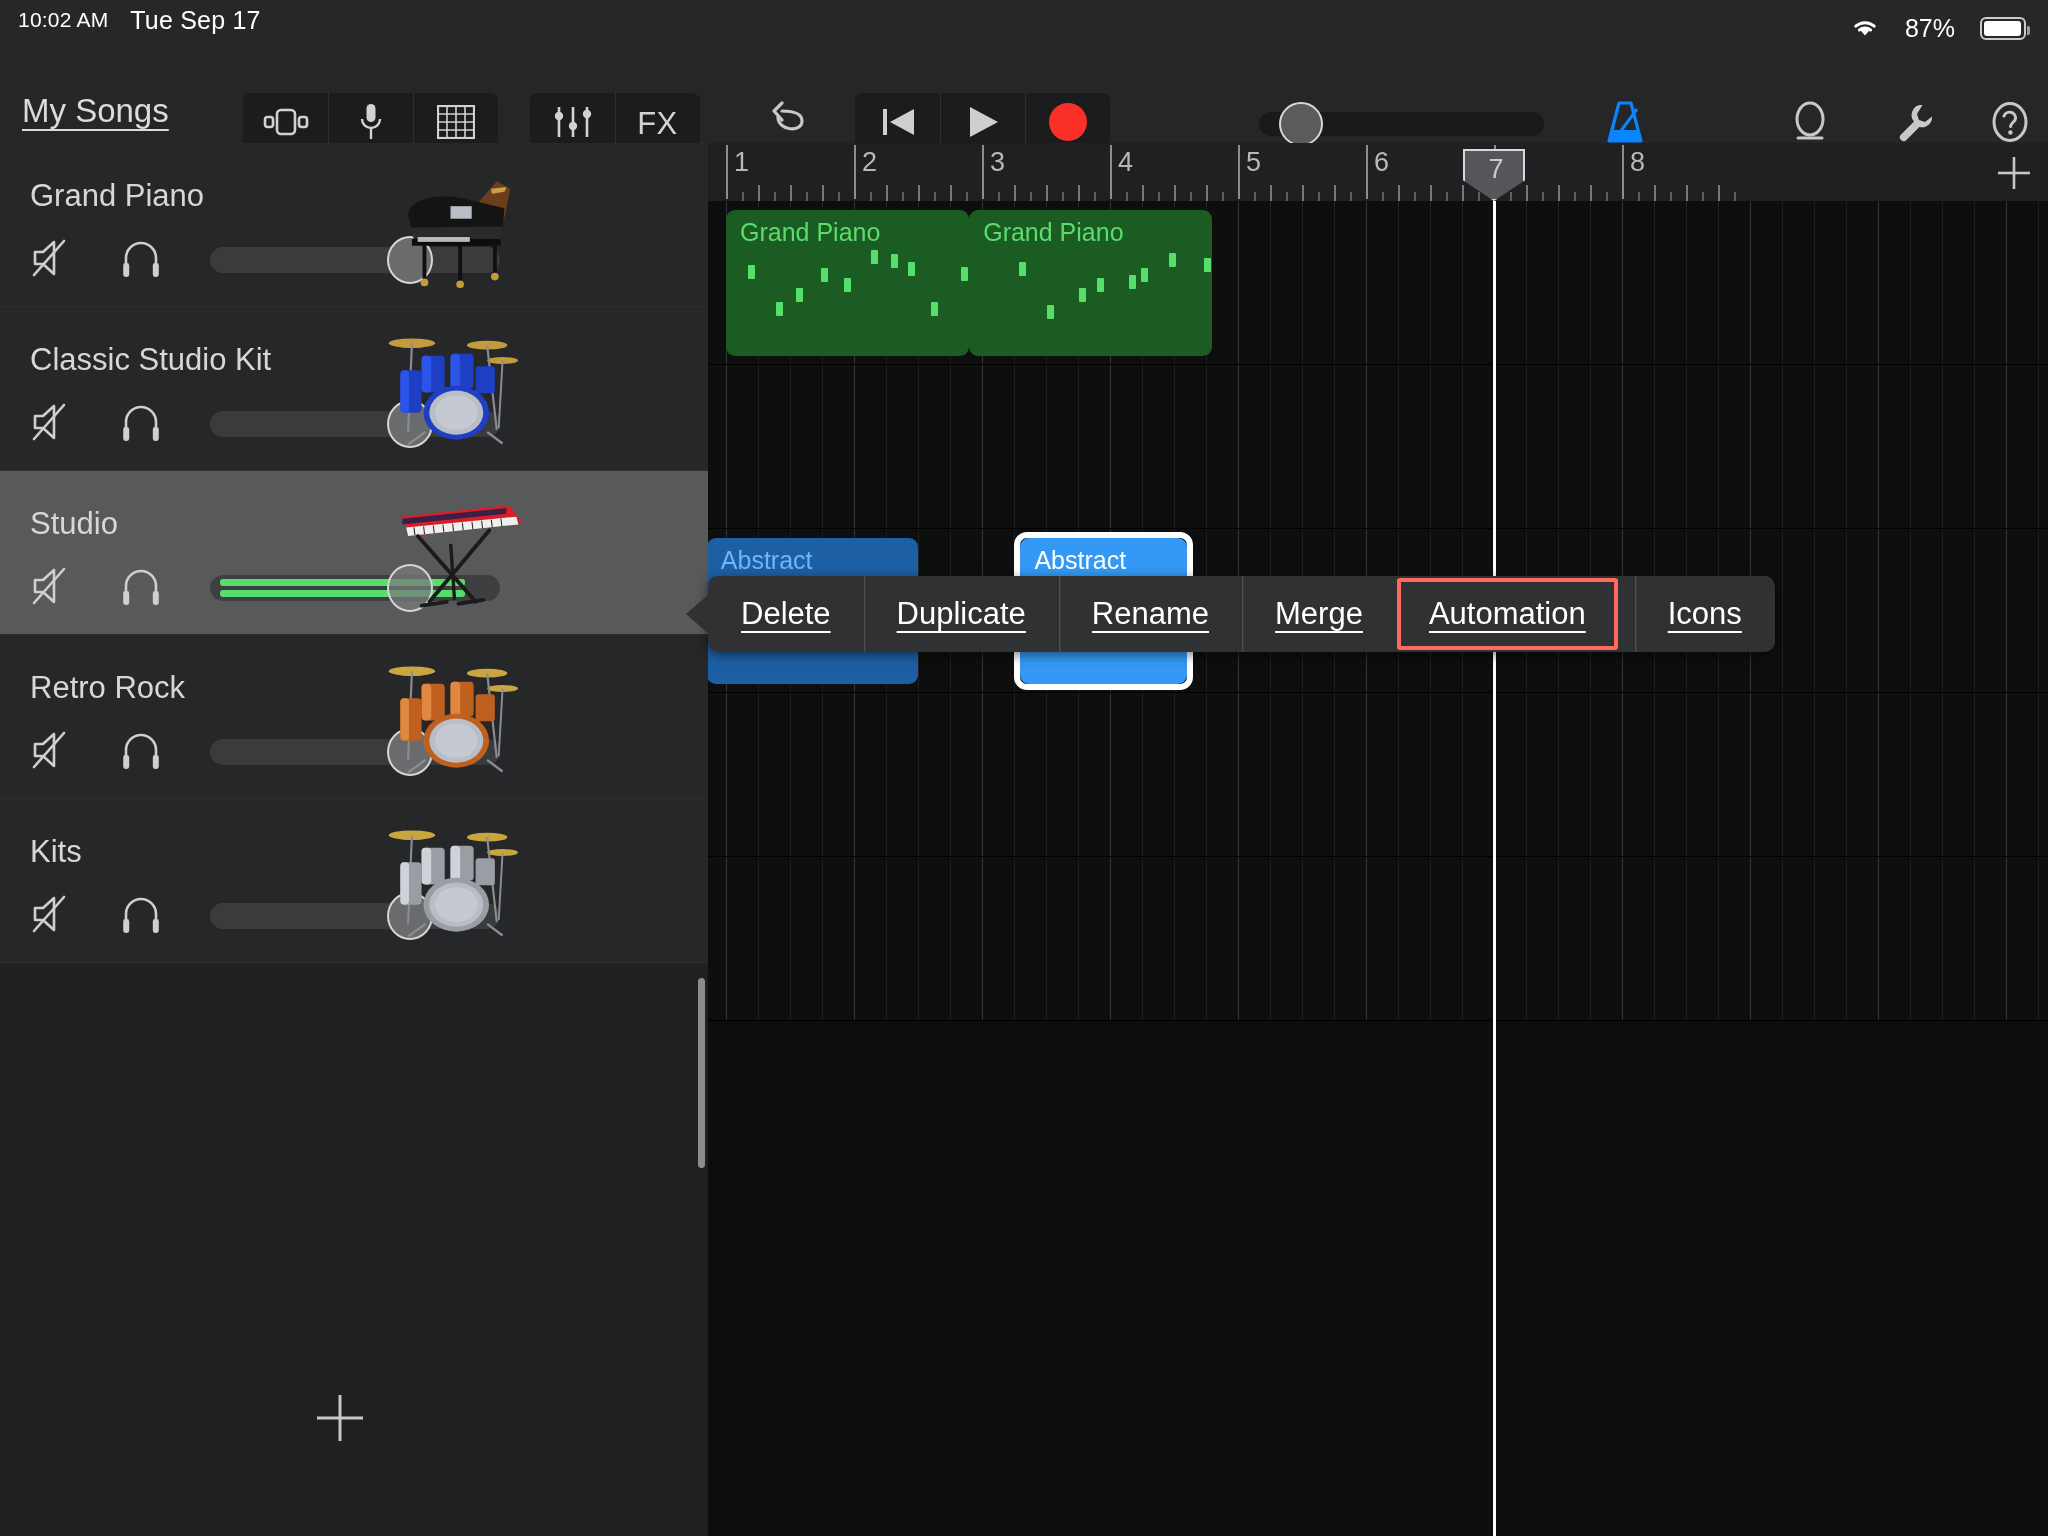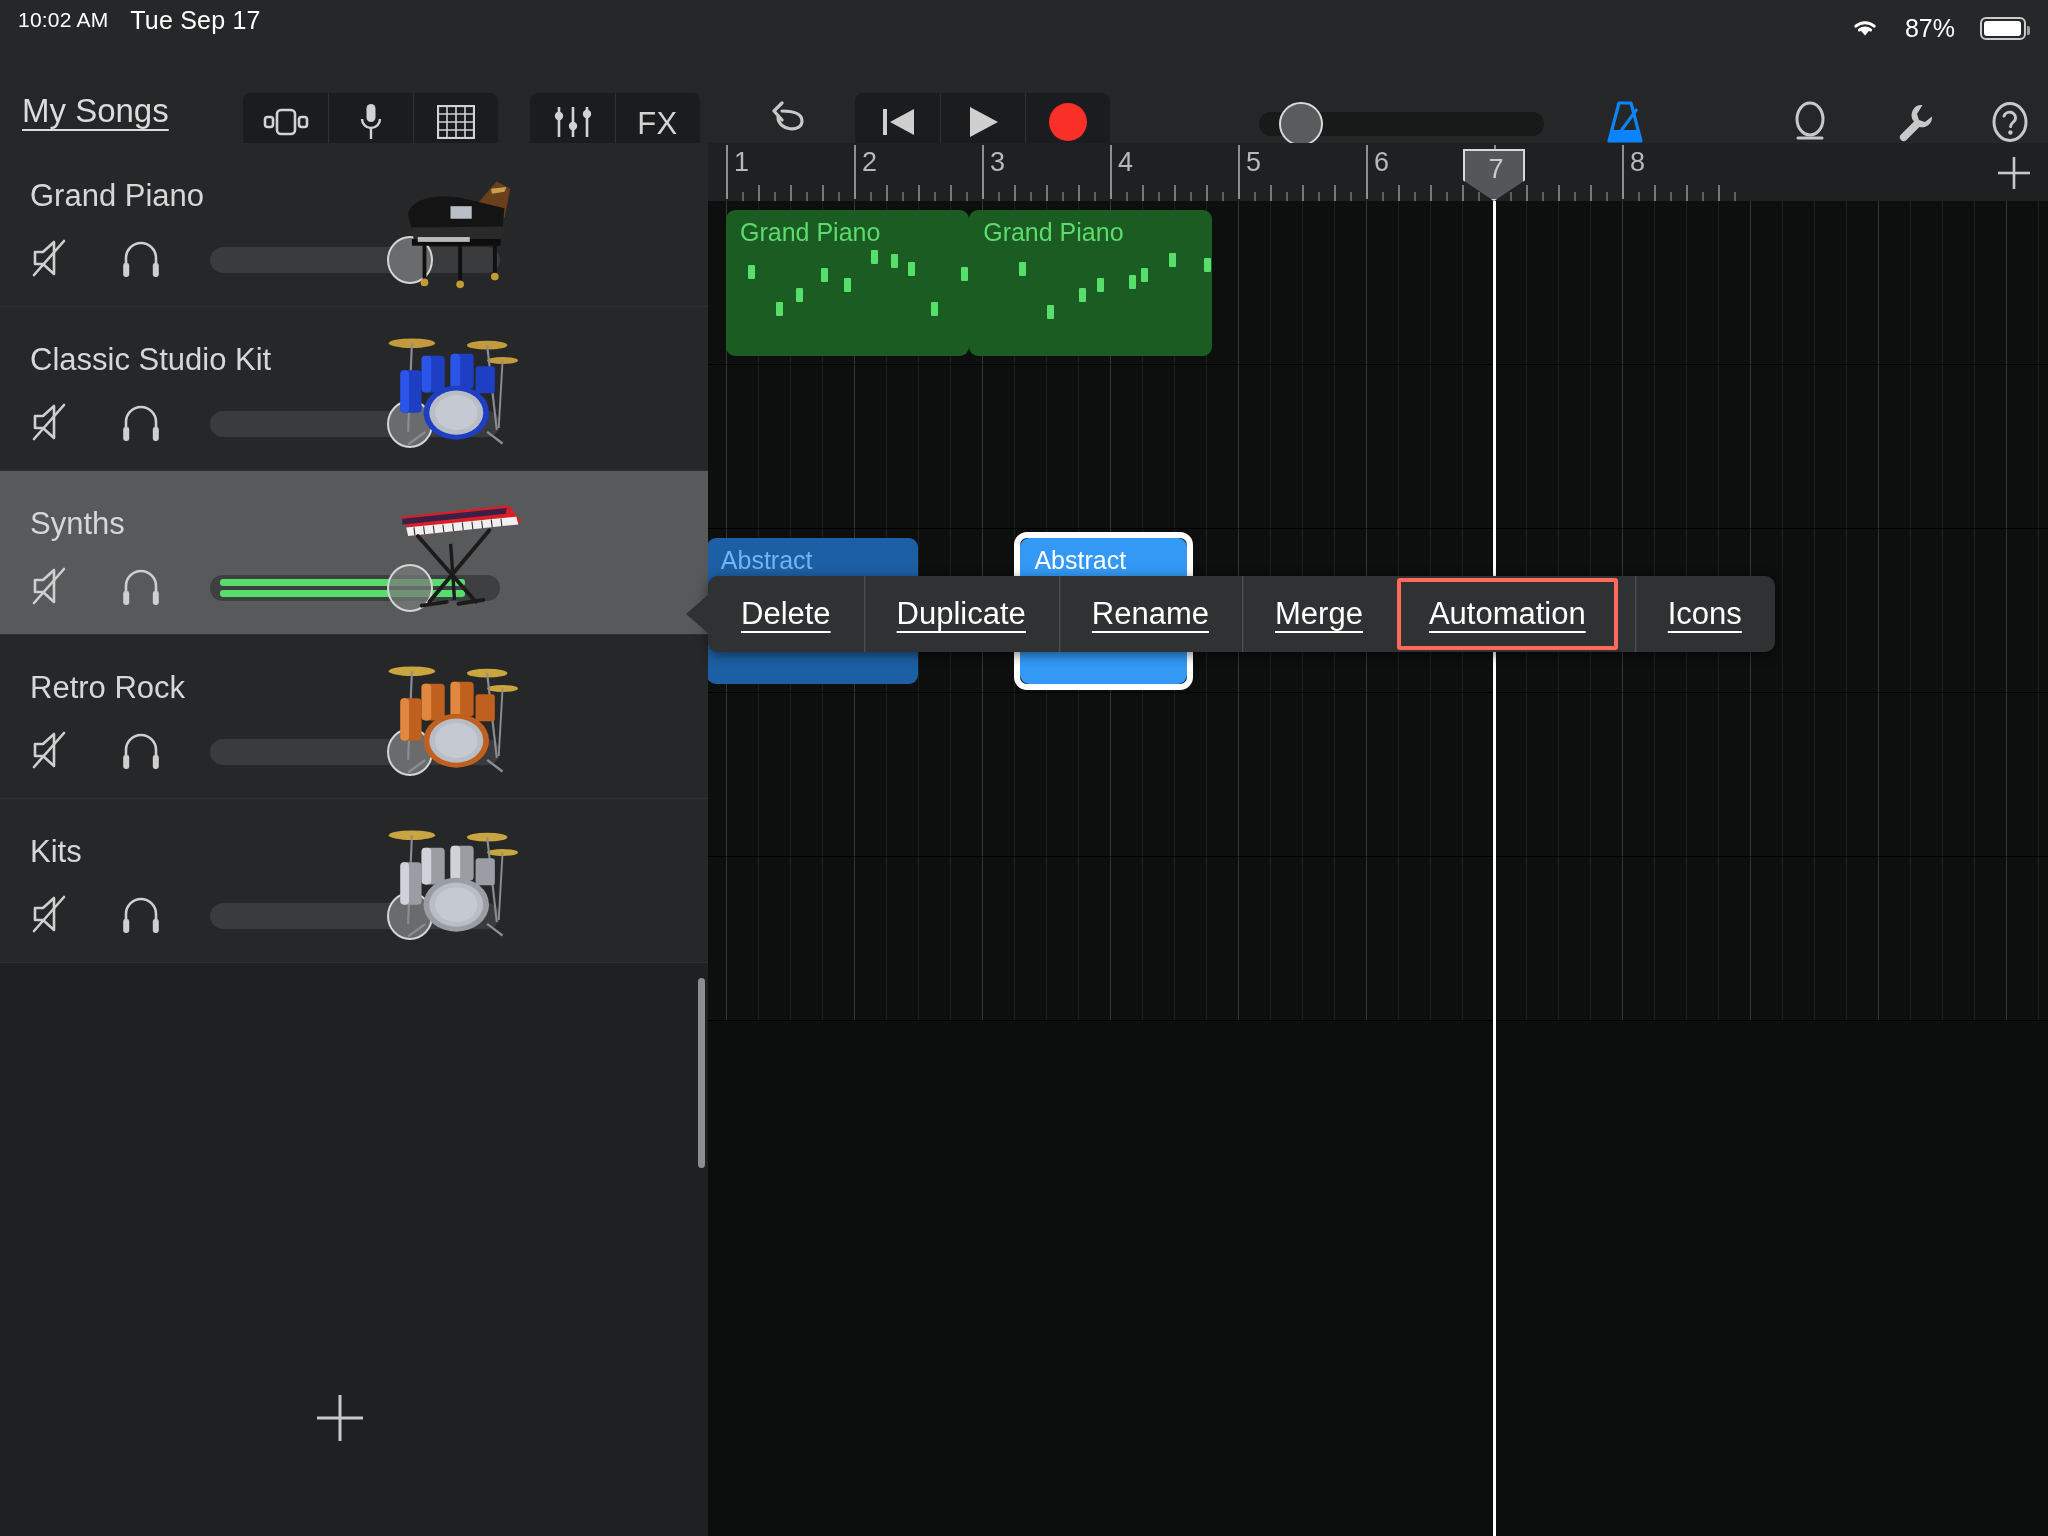--- a/index.html
+++ b/index.html
@@ -386,21 +386,21 @@
     <rect x="18" y="48" width="22" height="44" rx="4" fill="#1e3fc4"></rect>
     <rect x="18" y="48" width="9" height="44" rx="4" fill="#2b55e8"></rect>
     <rect x="96" y="44" width="20" height="28" rx="3" fill="#1e3fc4"></rect>
     <ellipse cx="76" cy="92" rx="34" ry="28" fill="#1e3fc4"></ellipse>
     <ellipse cx="76" cy="92" rx="28" ry="23" fill="#b9bdc6"></ellipse>
     <ellipse cx="76" cy="92" rx="22" ry="18" fill="#cfd3db" opacity=".55"></ellipse>
     <path d="M44 112 L26 125 M108 112 L124 124" stroke="#8a8d92" stroke-width="2.4"></path>
   </svg></div>
       </div>
       <div class="track-hdr selected">
-    <div class="th-name">Synths</div>
+    <div class="th-name">Studio</div>
     <div class="th-ctl">
       <span class="icon-mute">
         <svg width="46" height="46" viewBox="0 0 46 46">
           <path d="M7 17 L15 17 L26 7 L26 39 L15 29 L7 29 Z" fill="none" stroke="#cfcfcf" stroke-width="2.6" stroke-linejoin="round"></path>
           <line x1="6" y1="40" x2="36" y2="6" stroke="#cfcfcf" stroke-width="2.6" stroke-linecap="round"></line>
         </svg>
       </span>
       <span class="icon-solo">
         <svg width="46" height="46" viewBox="0 0 46 46">
           <path d="M8 30 V23 a15 15 0 0 1 30 0 V30" fill="none" stroke="#cfcfcf" stroke-width="2.6" stroke-linecap="round"></path>

